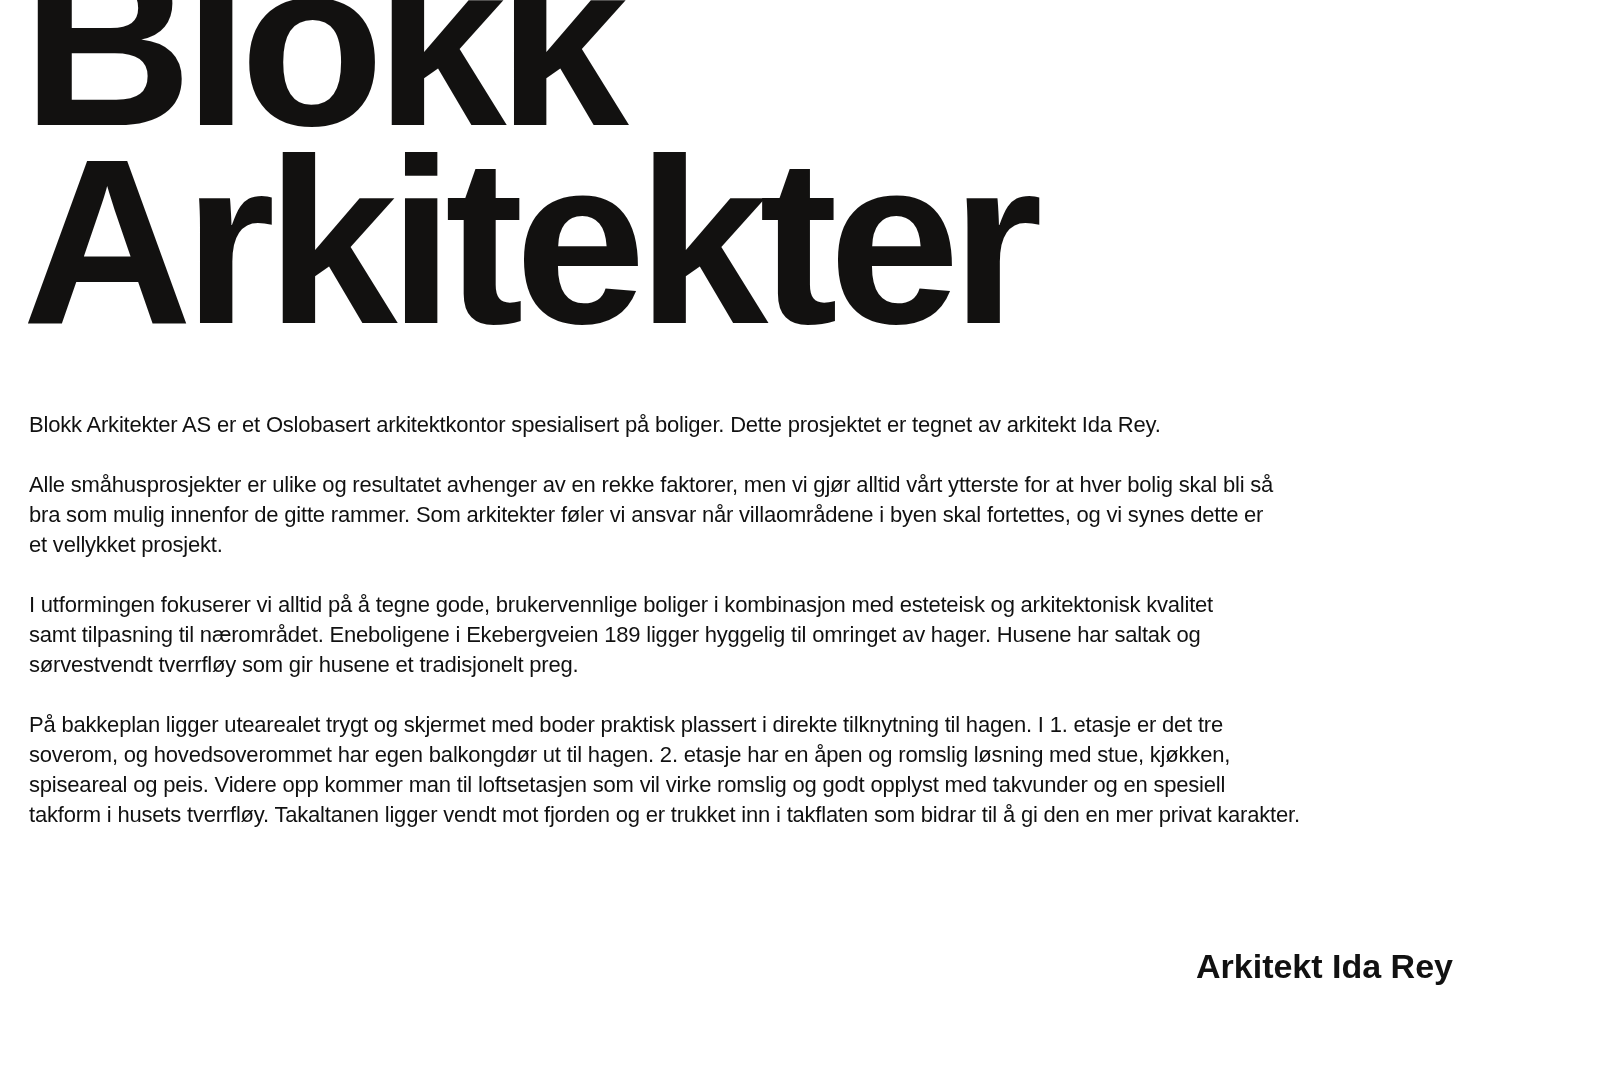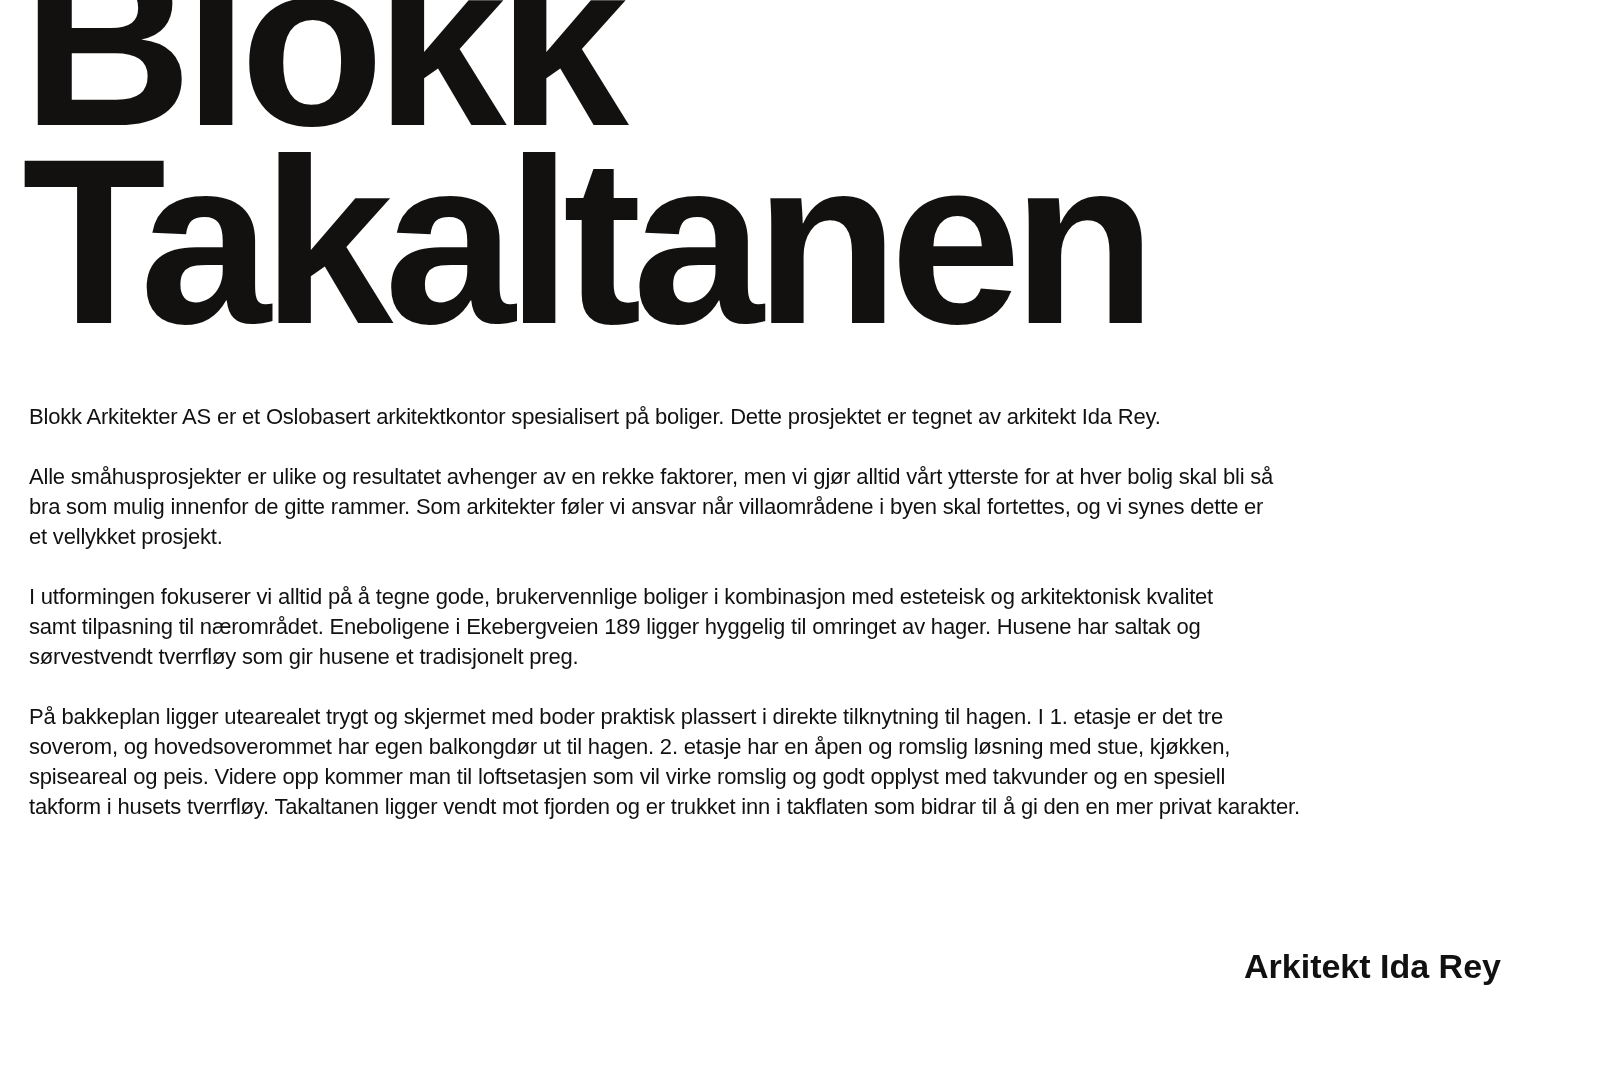--- a/index.html
+++ b/index.html
@@ -35,40 +35,40 @@
       position: absolute;
       left: 29px;
       top: 402px;
       width: 1540px;
       font-size: 22px;
       line-height: 30px;
       color: #111111;
       letter-spacing: -0.2px;
     }
     .body-text p {
-      margin: 0 0 30px 0;
+      margin: 8px 0 30px 0;
       white-space: pre-line;
     }
     .signature {
       position: absolute;
-      left: 1244px;
+      left: 1196px;
       top: 945px;
       font-size: 34px;
       font-weight: 700;
       line-height: 42px;
       color: #111111;
       white-space: nowrap;
     }
   </style>
 </head>
 <body>
 
 <h1 class="title">
   <span>Blokk</span>
-  <span>Takaltanen</span>
+  <span>Arkitekter</span>
 </h1>
 
 <div class="body-text">
   <p>Blokk Arkitekter AS er et Oslobasert arkitektkontor spesialisert på boliger. Dette prosjektet er tegnet av arkitekt Ida Rey.</p>
   <p>Alle småhusprosjekter er ulike og resultatet avhenger av en rekke faktorer, men vi gjør alltid vårt ytterste for at hver bolig skal bli så
 bra som mulig innenfor de gitte rammer. Som arkitekter føler vi ansvar når villaområdene i byen skal fortettes, og vi synes dette er
 et vellykket prosjekt.</p>
   <p>I utformingen fokuserer vi alltid på å  tegne gode, brukervennlige boliger i kombinasjon med esteteisk og arkitektonisk kvalitet
 samt tilpasning til nærområdet. Eneboligene i Ekebergveien 189 ligger hyggelig til omringet av hager. Husene har saltak og
 sørvestvendt tverrfløy som gir husene et tradisjonelt preg.</p>

